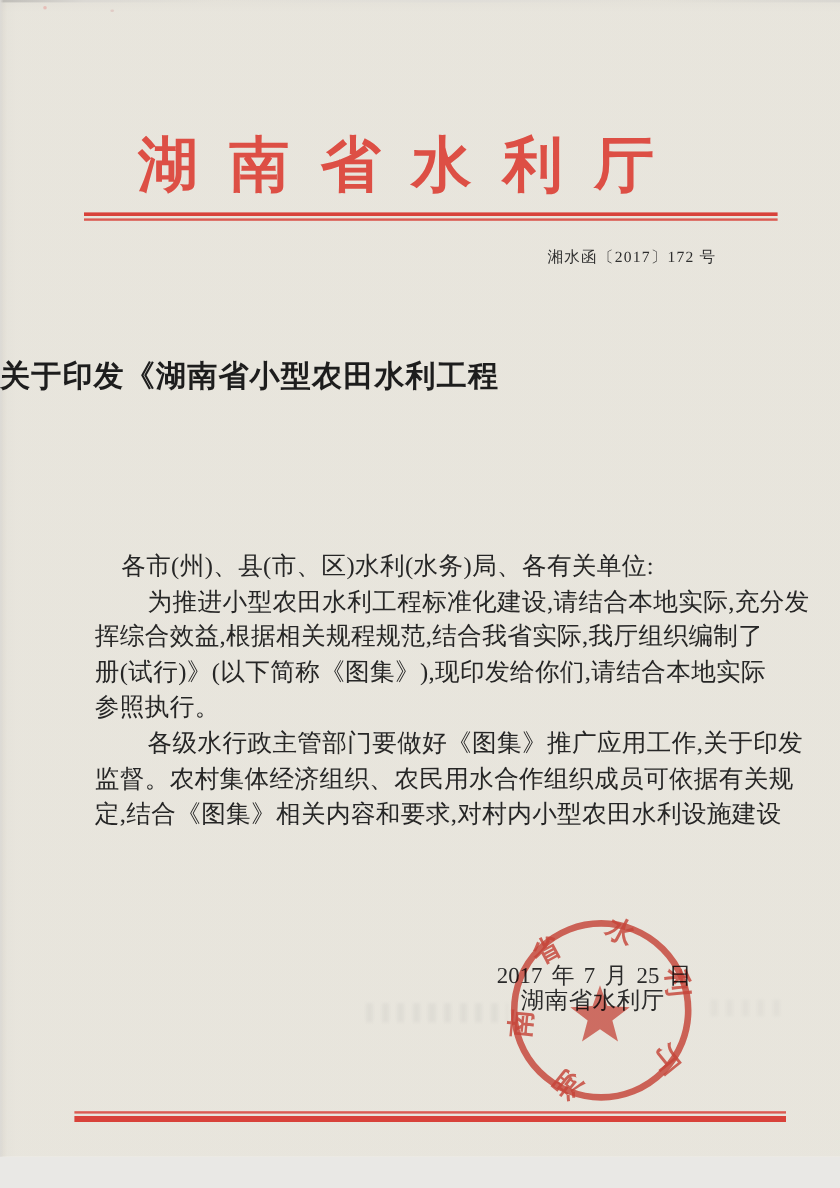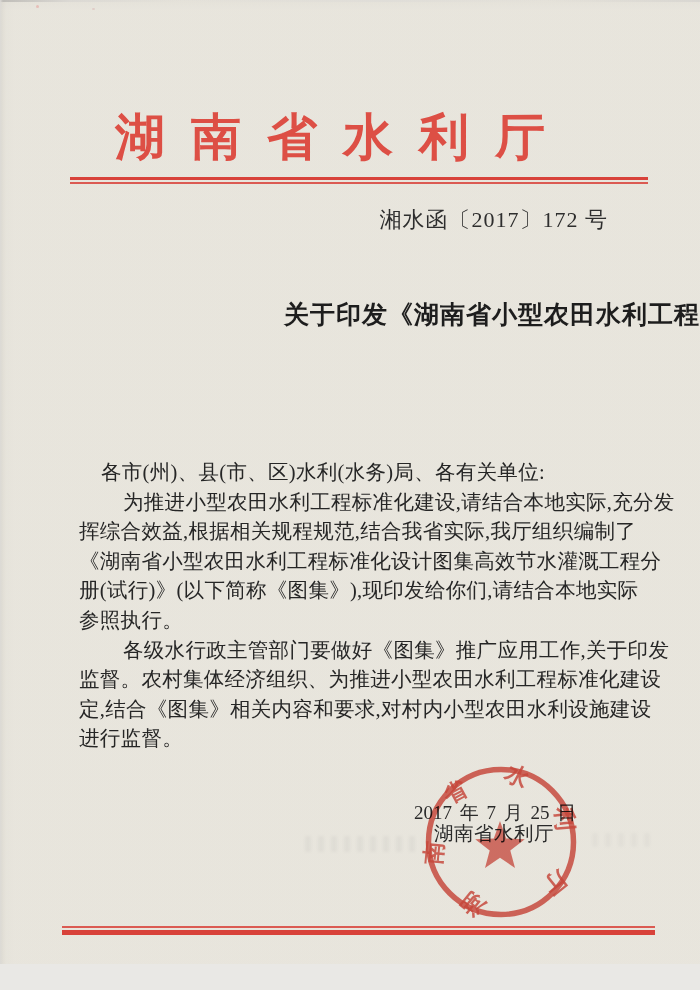--- a/index.html
+++ b/index.html
@@ -19,24 +19,24 @@
   
   .org-name{position:absolute;top:104px;left:0;width:660px;text-align:center;
             color:#dd4f45;font-size:50px;font-weight:700;letter-spacing:26px;
             text-indent:26px;white-space:nowrap;}
   .rule{position:absolute;left:70px;width:578px;}
   .rule .bar{width:100%;}
   .header-rule{top:177px;}
   .header-rule .thick{height:3px;background:#d8423a;}
   .header-rule .gap{height:2px;}
   .header-rule .thin{height:1.5px;background:#d8423a;opacity:.85;}
-  .doc-number{position:absolute;top:205px;right:92px;font-size:22px;color:#2e2e2e;
+  .doc-number{position:absolute;top:205px;right:103px;font-size:13px;color:#2e2e2e;
               letter-spacing:1px;white-space:nowrap;}
   
-  .notice-title{position:absolute;top:296px;left:0;width:700px;text-align:right;
+  .notice-title{position:absolute;top:296px;left:0;width:700px;text-align:left;
                 color:#1d1d1d;font-size:25px;font-weight:700;line-height:38px;
                 letter-spacing:1px;}
   
   .body-block{position:absolute;top:458px;left:79px;width:552px;color:#262626;
               font-size:20.5px;line-height:29.6px;}
   .ln{height:29.6px;white-space:nowrap;text-align:justify;text-align-last:justify;
       letter-spacing:.3px;}
   .ln.salu{margin-left:22px;text-align:right;text-align-last:left;}
   .ln.ind{margin-left:44px;}
   .ln.short{text-align:right;text-align-last:left;}
@@ -76,27 +76,25 @@
   <div class="doc-number">湘水函〔2017〕172 号</div>
 
   <div class="notice-title">
     <div>关于印发《湖南省小型农田水利工程</div>
   </div>
 
   <div class="body-block">
     <div class="ln salu">各市(州)、县(市、区)水利(水务)局、各有关单位:</div>
     <div class="ln ind">为推进小型农田水利工程标准化建设,请结合本地实际,充分发</div>
     <div class="ln">挥综合效益,根据相关规程规范,结合我省实际,我厅组织编制了</div>
-    <div class="ln">《湖南省小型农田水利工程标准化设计图集高效节水灌溉工程分</div>
     <div class="ln">册(试行)》(以下简称《图集》),现印发给你们,请结合本地实际</div>
     <div class="ln short">参照执行。</div>
     <div class="ln ind">各级水行政主管部门要做好《图集》推广应用工作,关于印发</div>
-    <div class="ln">监督。农村集体经济组织、为推进小型农田水利工程标准化建设</div>
+    <div class="ln">监督。农村集体经济组织、农民用水合作组织成员可依据有关规</div>
     <div class="ln">定,结合《图集》相关内容和要求,对村内小型农田水利设施建设</div>
-    <div class="ln short">进行监督。</div>
   </div>
 
   <div class="smudge" style="top:836px;left:305px;width:118px;height:16px;"></div>
   <div class="smudge" style="top:833px;left:592px;width:58px;height:14px;opacity:.07;"></div>
 
   <div class="sig-org">湖南省水利厅</div>
   <div class="sig-date">2017 年 7 月 25 日</div>
 
   <svg class="seal" viewBox="0 0 160 160">
     <circle cx="80" cy="80" r="72.5" fill="none" stroke="#d63c30" stroke-width="5.5" opacity="0.82"></circle>

